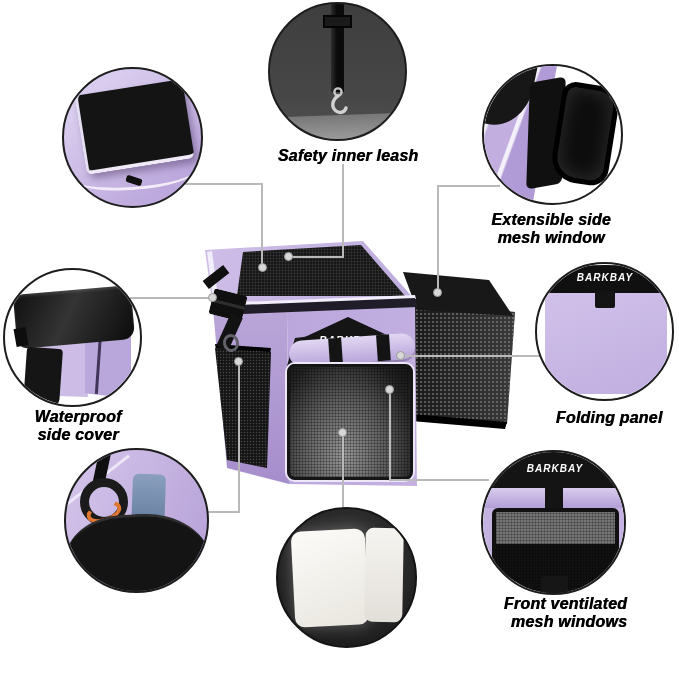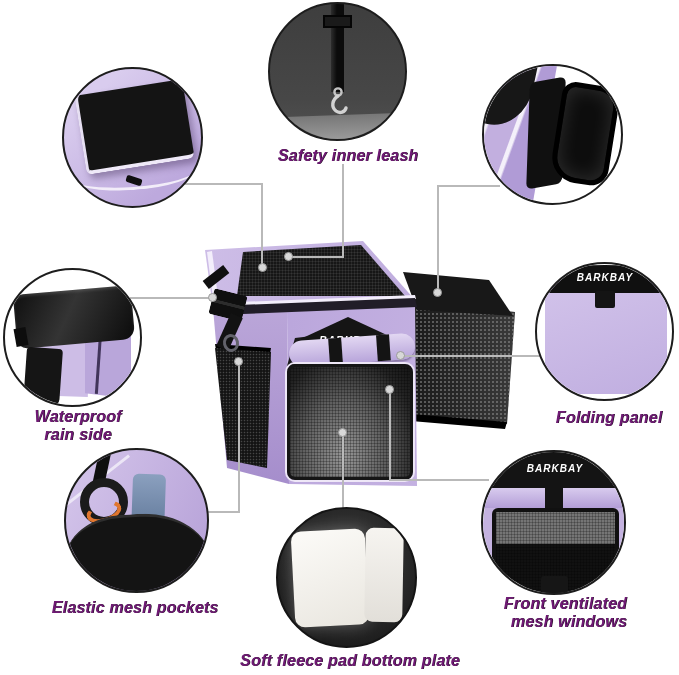--- a/index.html
+++ b/index.html
@@ -1,21 +1,21 @@
 <!DOCTYPE html>
 <html><head>
 <meta charset="utf-8">
 <style>
   html,body{margin:0;padding:0;background:#fff;}
   .stage{position:relative;width:679px;height:675px;background:#ffffff;overflow:hidden;
          font-family:"Liberation Sans",sans-serif;}
 
   
   .lbl{position:absolute;text-align:center;font-weight:bold;font-style:italic;
-       font-size:16px;line-height:1.13;color:#701a75;letter-spacing:.2px;z-index:6;
+       font-size:16px;line-height:1.13;color:#000000;letter-spacing:.2px;z-index:6;
        text-shadow:.5px 0 0 #0a0a0a;}
 
   
   .ln{position:absolute;background:#b9b9b9;z-index:2;}
   .dot{position:absolute;width:9px;height:9px;border-radius:50%;background:#d8d8d8;
        border:1px solid #9a9a9a;box-sizing:border-box;z-index:4;}
 
   
   .co{position:absolute;border-radius:50%;border:2.5px solid #1d1d1d;overflow:hidden;
       background:#fff;box-sizing:border-box;z-index:3;}
@@ -294,19 +294,18 @@
   <div class="dot" style="left:258px;top:263px;"></div>
   <div class="dot" style="left:284px;top:252px;"></div>
   <div class="dot" style="left:433px;top:288px;"></div>
   <div class="dot" style="left:208px;top:293px;"></div>
   <div class="dot" style="left:396px;top:351px;"></div>
   <div class="dot" style="left:234px;top:357px;"></div>
   <div class="dot" style="left:338px;top:428px;"></div>
   <div class="dot" style="left:385px;top:385px;"></div>
 
   <div class="lbl" style="left:253px;top:147px;width:190px;">Safety inner leash</div>
-  <div class="lbl" style="left:20px;top:408px;width:116px;">Waterproof rain side</div>
+  <div class="lbl" style="left:481px;top:211px;width:140px;">Extensible side mesh window</div>
+  <div class="lbl" style="left:20px;top:408px;width:116px;">Waterproof side cover</div>
   <div class="lbl" style="left:534px;top:409px;width:150px;">Folding panel</div>
-  <div class="lbl" style="left:30px;top:599px;width:210px;">Elastic mesh pockets</div>
-  <div class="lbl" style="left:205px;top:652px;width:290px;">Soft fleece pad bottom plate</div>
   <div class="lbl" style="left:477px;top:595px;width:150px;text-align:right;">Front ventilated mesh windows</div>
 
 </div>
 
 </body></html>

